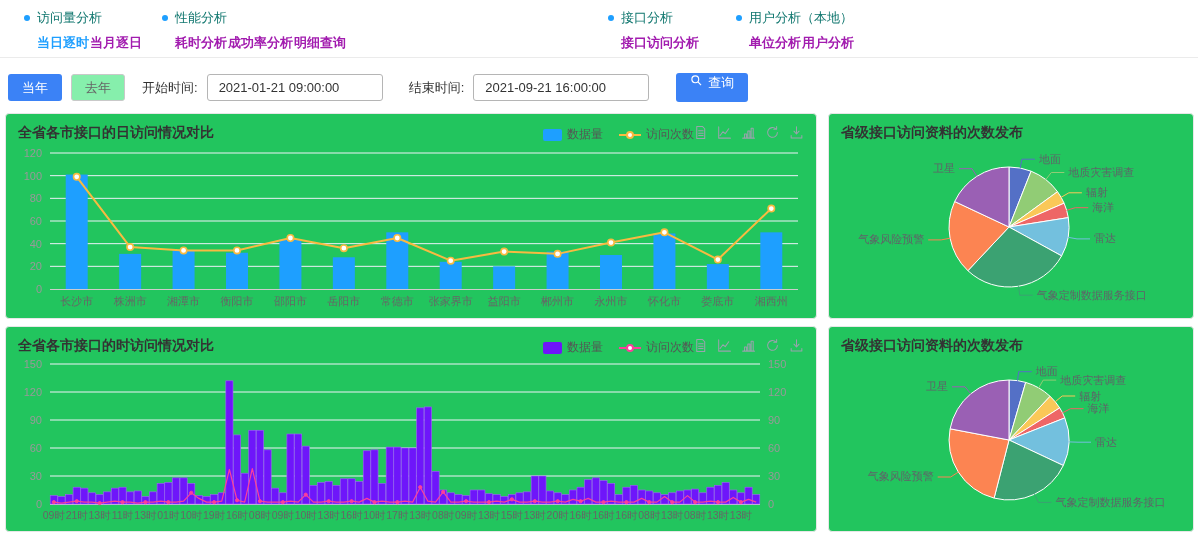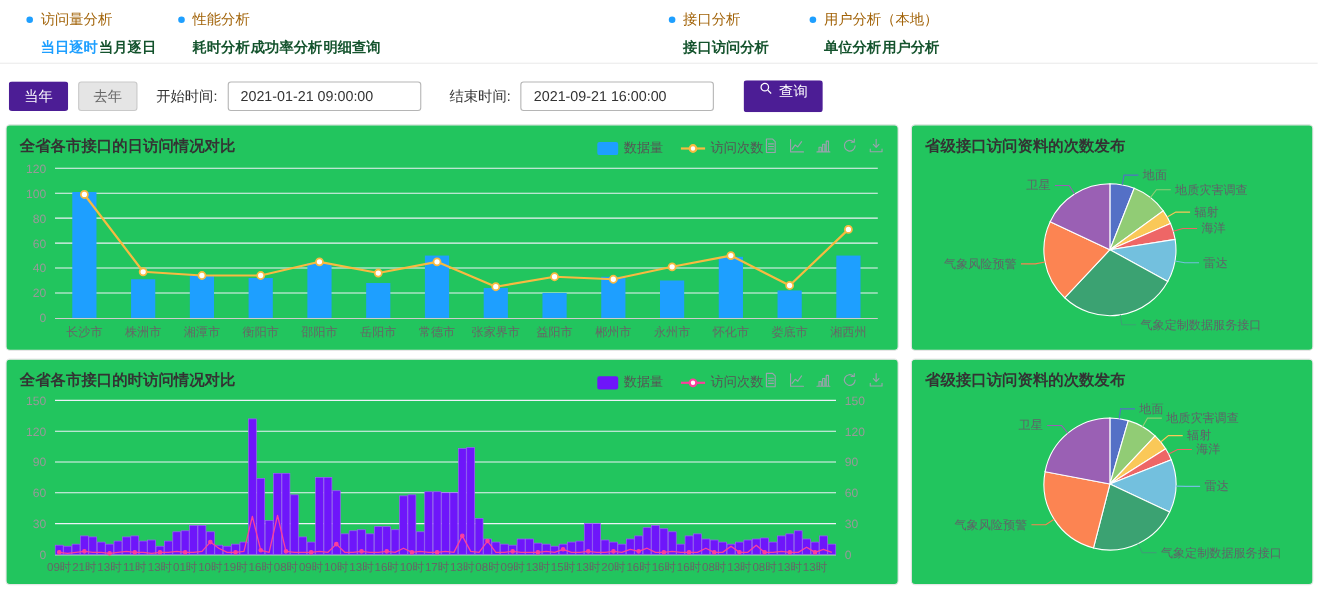--- a/index.html
+++ b/index.html
@@ -4,31 +4,31 @@
 <style>
   * { box-sizing: border-box; margin: 0; padding: 0; }
   body {
     width: 1198px; height: 547px; margin: 0; overflow: hidden;
     font-family: "Liberation Sans", "DejaVu Sans", sans-serif;
     background: #fff; color: #333;
   }
   
   .nav { position: relative; height: 58px; border-bottom: 1px solid #ebebeb; }
   .nav-group { position: absolute; top: 9px; }
-  .nav-group-title { display: flex; align-items: center; gap: 7px; font-size: 13px; color: #a16207; }
+  .nav-group-title { display: flex; align-items: center; gap: 7px; font-size: 13px; color: #0f766e; }
   .bullet { width: 6px; height: 6px; border-radius: 50%; background: #1E9FFF; flex: none; }
   .nav-items { display: flex; gap: 1px; margin: 7px 0 0 13px; }
-  .nav-item { font-size: 13px; font-weight: bold; color: #14532d; cursor: pointer; white-space: nowrap; }
+  .nav-item { font-size: 13px; font-weight: bold; color: #a21caf; cursor: pointer; white-space: nowrap; }
   .nav-item.active { color: #1E9FFF; }
   
   .filter { display: flex; align-items: center; padding: 15px 8px 11px 8px; }
   .btn { height: 27px; padding: 0 13px; border-radius: 3px; font-size: 13px; cursor: pointer;
          border: 1px solid transparent; font-family: inherit; }
-  .btn-primary { background: #4c1d95; color: #fff; }
-  .btn-plain { background: #e5e5e5; border-color: #c9c9c9; color: #666; margin-left: 9px; }
+  .btn-primary { background: #3b82f6; color: #fff; }
+  .btn-plain { background: #86efac; border-color: #c9c9c9; color: #666; margin-left: 9px; }
   .flabel { font-size: 13px; color: #333; margin-left: 17px; margin-right: 9px; white-space: nowrap; }
   .time-input { width: 176px; height: 27px; border: 1px solid #b5b5b5; border-radius: 3px;
                 padding: 0 11px; font-size: 13px; color: #333; font-family: inherit; }
   .btn-query { margin-left: 27px; display: inline-flex; align-items: flex-start; gap: 5px; height: 29px; }
   .btn-query svg { width: 13px; height: 13px; }
   
   .grid { display: grid; grid-template-columns: 812px 366px; grid-template-rows: 206px 206px;
           gap: 7px 11px; padding: 0 5px; }
   .panel { position: relative; border: 1px solid #e7e7e7; border-radius: 4px; padding: 9px 12px 4px 12px;
            background: #22c55e; overflow: hidden; }

